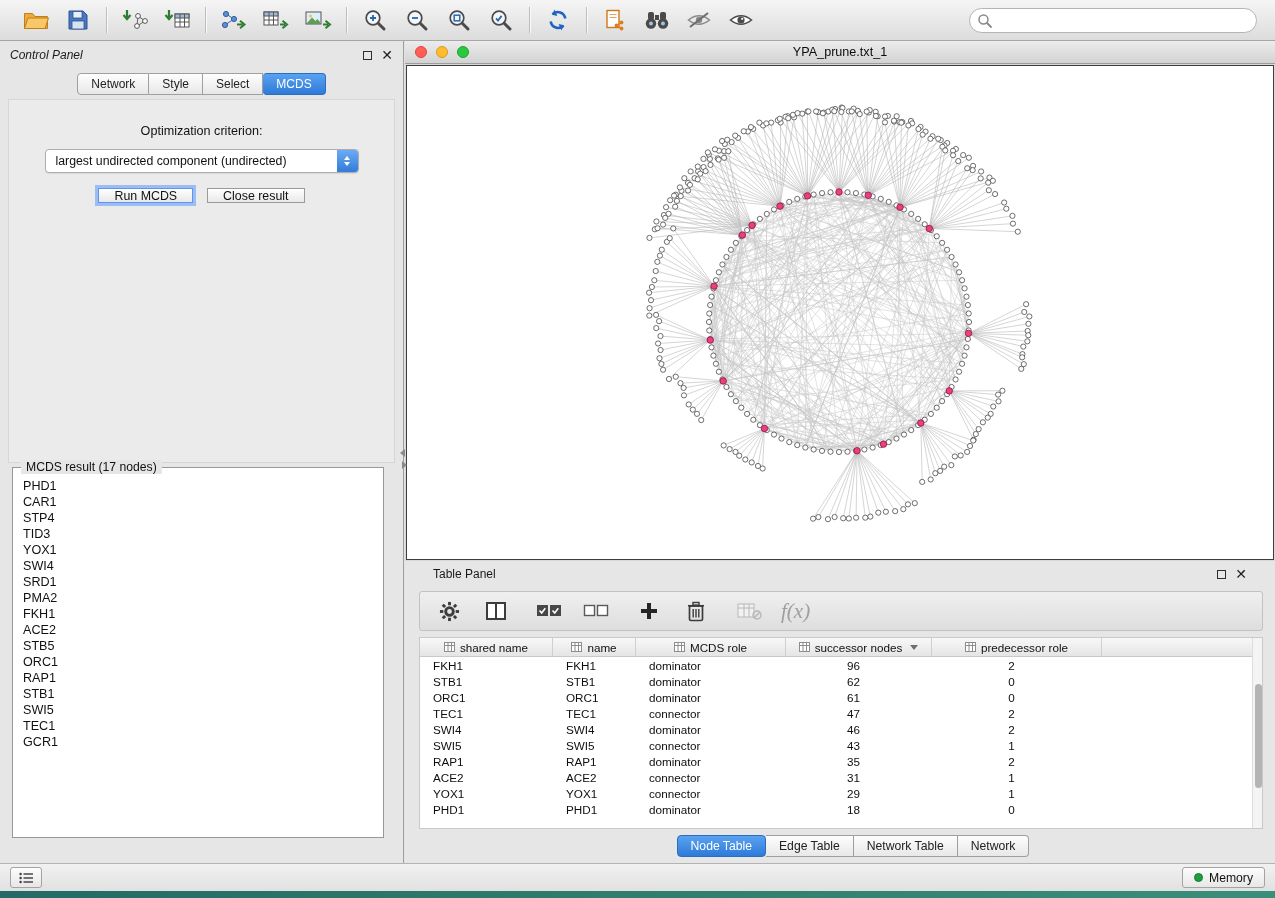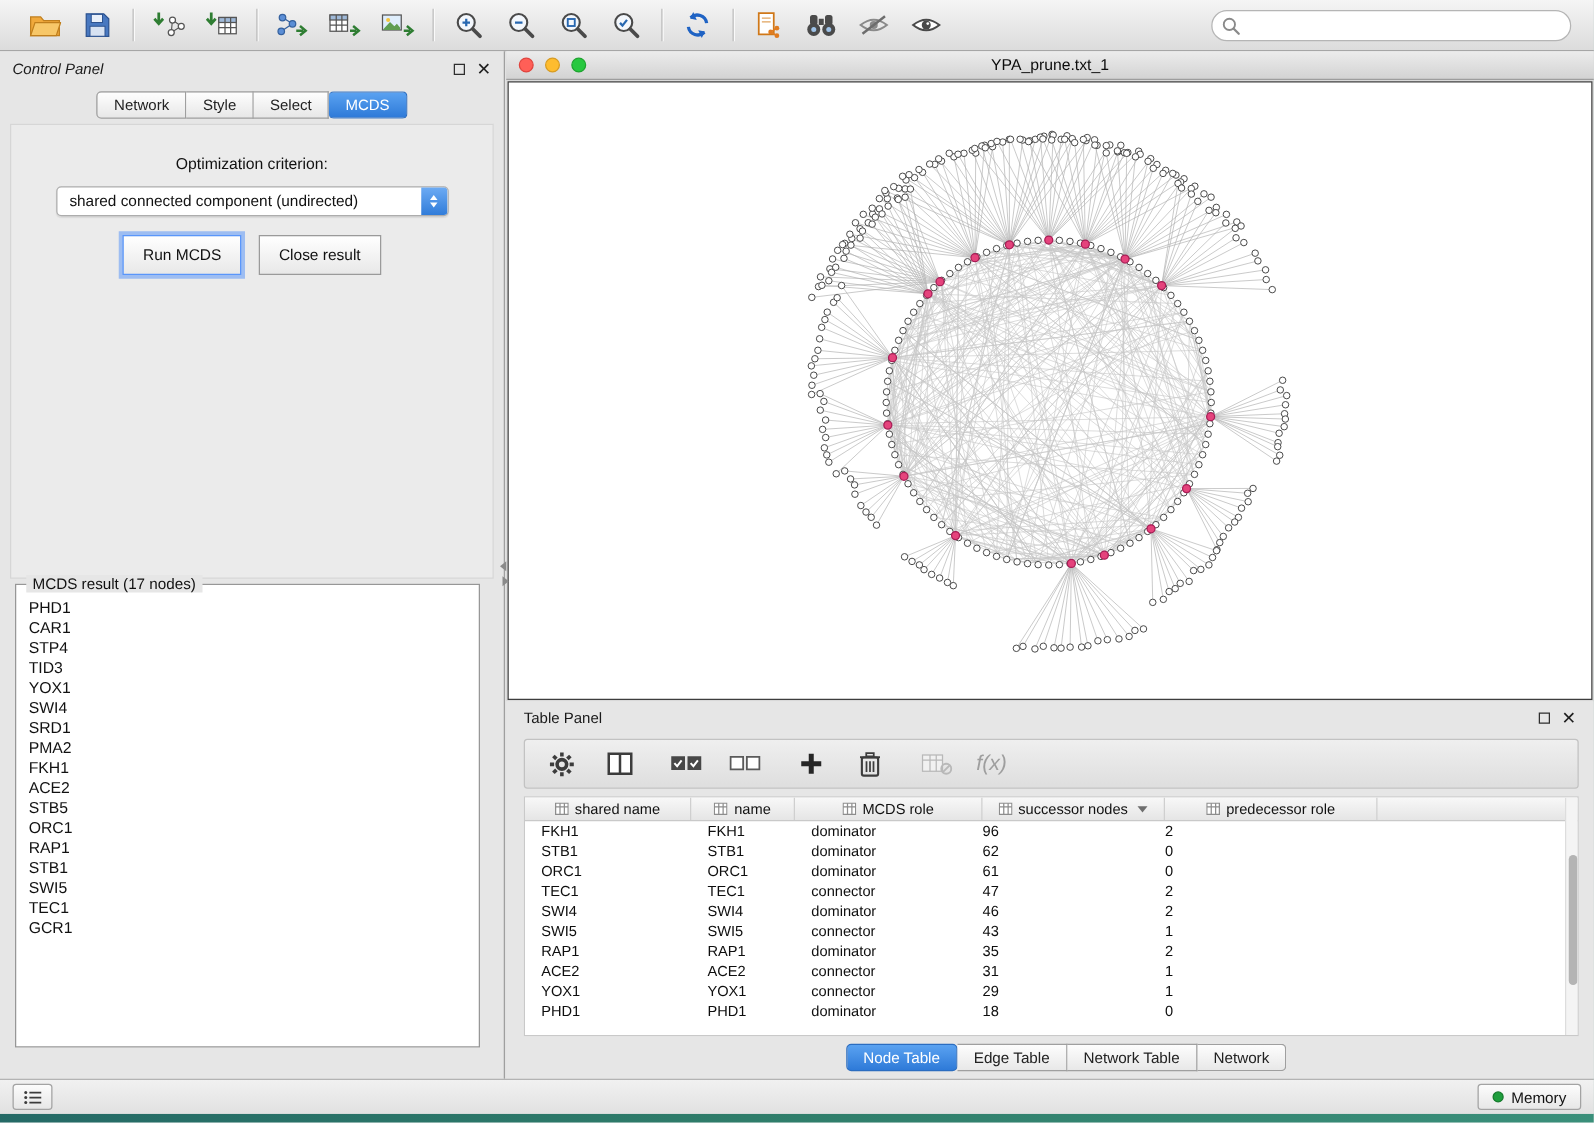--- a/index.html
+++ b/index.html
@@ -39,21 +39,21 @@
   .opt-label { margin-top:24px; text-align:center; font-size:12.6px; color:#111; }
   .dropdown { margin:11px auto 0; width:314px; height:24px; background:#fff; border:1px solid #adadad;
     border-radius:4px; display:flex; align-items:center; overflow:hidden;
     box-shadow:0 1px 1px rgba(0,0,0,.08); }
   .dd-text { flex:1; padding-left:10px; font-size:12.3px; white-space:nowrap; color:#111; }
   .dd-cap { width:21px; height:24px; background:linear-gradient(#6fadf5,#2e7ad8); display:flex;
     flex-direction:column; align-items:center; justify-content:center; gap:2px; }
   .tri-up { width:0; height:0; border-left:3.5px solid transparent; border-right:3.5px solid transparent; border-bottom:4.5px solid #fff; }
   .tri-down { width:0; height:0; border-left:3.5px solid transparent; border-right:3.5px solid transparent; border-top:4.5px solid #fff; }
   .btn-row { margin-top:15px; display:flex; justify-content:center; gap:14px; }
-  .btn { height:32px; padding:0 15px; background:linear-gradient(#ffffff,#e8e8e8); border:1px solid #9a9a9a;
+  .btn { height:15px; padding:0 15px; background:linear-gradient(#ffffff,#e8e8e8); border:1px solid #9a9a9a;
     border-radius:0; font-size:12.4px; display:flex; align-items:center; color:#111; }
   .btn.focused { box-shadow:0 0 0 3px rgba(92,152,248,.55); border-color:#5a96fa; }
   .result-box { position:absolute; left:12px; right:19px; top:426px; bottom:25px;
     background:#fff; border:1px solid #979797; }
   .result-legend { position:absolute; top:-8px; left:8px; background:#e6e6e6; padding:0 5px; font-size:12.2px; color:#111; }
   .mcds-list { position:absolute; left:10px; right:8px; top:10px; bottom:8px; overflow:hidden;
     font-size:12.6px; line-height:16px; color:#111; }
 
   
   .net-window { position:absolute; left:405px; top:41px; width:870px; height:520px; background:#d9d9d9; }
@@ -65,37 +65,37 @@
   .light.yellow { background:#febc2e; border:1px solid #d89c21; }
   .light.green { background:#28c840; border:1px solid #1ea42f; }
   .net-title { position:absolute; left:0; right:0; text-align:center; font-size:12.6px; color:#0c0c0c; }
   .net-canvas { position:absolute; left:1px; top:24px; width:868px; height:495px; background:#fff; border:1px solid #3d3d3d; }
   .split-arrows { position:absolute; left:399px; top:449px; width:12px; height:22px; }
   .sa-left { width:0;height:0;border-top:4px solid transparent;border-bottom:4px solid transparent;border-right:5px solid #8a8a8a; position:absolute; top:0; left:1px;}
   .sa-right{ width:0;height:0;border-top:4px solid transparent;border-bottom:4px solid transparent;border-left:5px solid #8a8a8a; position:absolute; top:12px; left:3px;}
 
   
   .table-panel { position:absolute; left:405px; top:561px; width:870px; height:302px; background:#e6e6e6; }
-  .tp-header { height:26px; display:flex; align-items:center; padding:0 14px; }
+  .tp-header { height:26px; display:flex; align-items:center; padding:0 28px; }
   .tp-toolbar { position:absolute; left:14px; right:12px; top:30px; height:40px;
     background:linear-gradient(#efefef,#dedede); border:1px solid #c2c2c2; border-radius:3px;
     display:flex; align-items:center; gap:17px; padding:0 14px; }
-  .fx { font-family:Liberation Sans, sans-serif; font-style:italic; font-size:17px; color:#9e9e9e; }
+  .fx { font-family:Liberation Serif, serif; font-style:italic; font-size:21px; color:#9e9e9e; }
   .ttable { position:absolute; left:14px; right:12px; top:76px; height:192px; background:#fff;
     border:1px solid #c9c9c9; overflow:hidden; }
   .thead { display:flex; height:19px; background:linear-gradient(#f8f8f8,#e5e5e5); border-bottom:1px solid #c9c9c9; }
   .th { position:relative; display:flex; align-items:center; justify-content:center; gap:5px;
     font-size:11.7px; color:#111; border-right:1px solid #cfcfcf; }
   .caret-down { width:0;height:0;border-left:4px solid transparent;border-right:4px solid transparent;border-top:5px solid #6e6e6e; margin-left:3px; }
   .c0{width:133px}.c1{width:83px}.c2{width:150px}.c3{width:146px}.c4{width:170px}
   .cfill{flex:1;border-right:none}
   .trow { display:flex; height:16px; align-items:center; font-size:11.7px; color:#0e0e0e; }
   .tcell { white-space:nowrap; overflow:hidden; }
   .tcell.l { text-align:left; padding-left:13px; }
-  .tcell.r { text-align:left; padding-right:11px; }
+  .tcell.r { text-align:center; padding-right:11px; }
   .vscroll { position:absolute; right:0; top:0; bottom:0; width:10px; background:#f4f4f4; border-left:1px solid #ddd; }
   .vthumb { position:absolute; left:1.5px; width:7px; top:46px; height:104px; background:#b4b4b4; border-radius:4px; }
   .tp-tabs { position:absolute; left:0; right:0; top:274px; display:flex; justify-content:center; }
   .tp-tab { padding:3px 13px; font-size:12.2px; color:#222; background:linear-gradient(#fdfdfd,#e8e8e8);
     border:1px solid #9f9f9f; border-left:none; }
   .tp-tab:first-child { border-left:1px solid #9f9f9f; border-radius:4px 0 0 4px;margin-left:26px; }
   .tp-tab:last-child { border-radius:0 4px 4px 0; }
   .tp-tab.active { background:linear-gradient(#5aa2f1,#2e7ad8); color:#fff; border-color:#2b6dc0; border-radius:4px; }
 
   
@@ -281,21 +281,21 @@
     </div>
     <div class="cp-tabs">
       <div class="cp-tab">Network</div>
       <div class="cp-tab">Style</div>
       <div class="cp-tab">Select</div>
       <div class="cp-tab active">MCDS</div>
     </div>
     <div class="cp-card">
       <div class="opt-label">Optimization criterion:</div>
       <div class="dropdown">
-        <span class="dd-text">shared connected component (undirected)</span>
+        <span class="dd-text">largest undirected component (undirected)</span>
         <span class="dd-cap">
             <span class="tri-up"></span>
             <span class="tri-down"></span>
           </span>
       </div>
       <div class="btn-row">
         <div class="btn focused">Run MCDS</div>
         <div class="btn">Close result</div>
       </div>
     </div>

